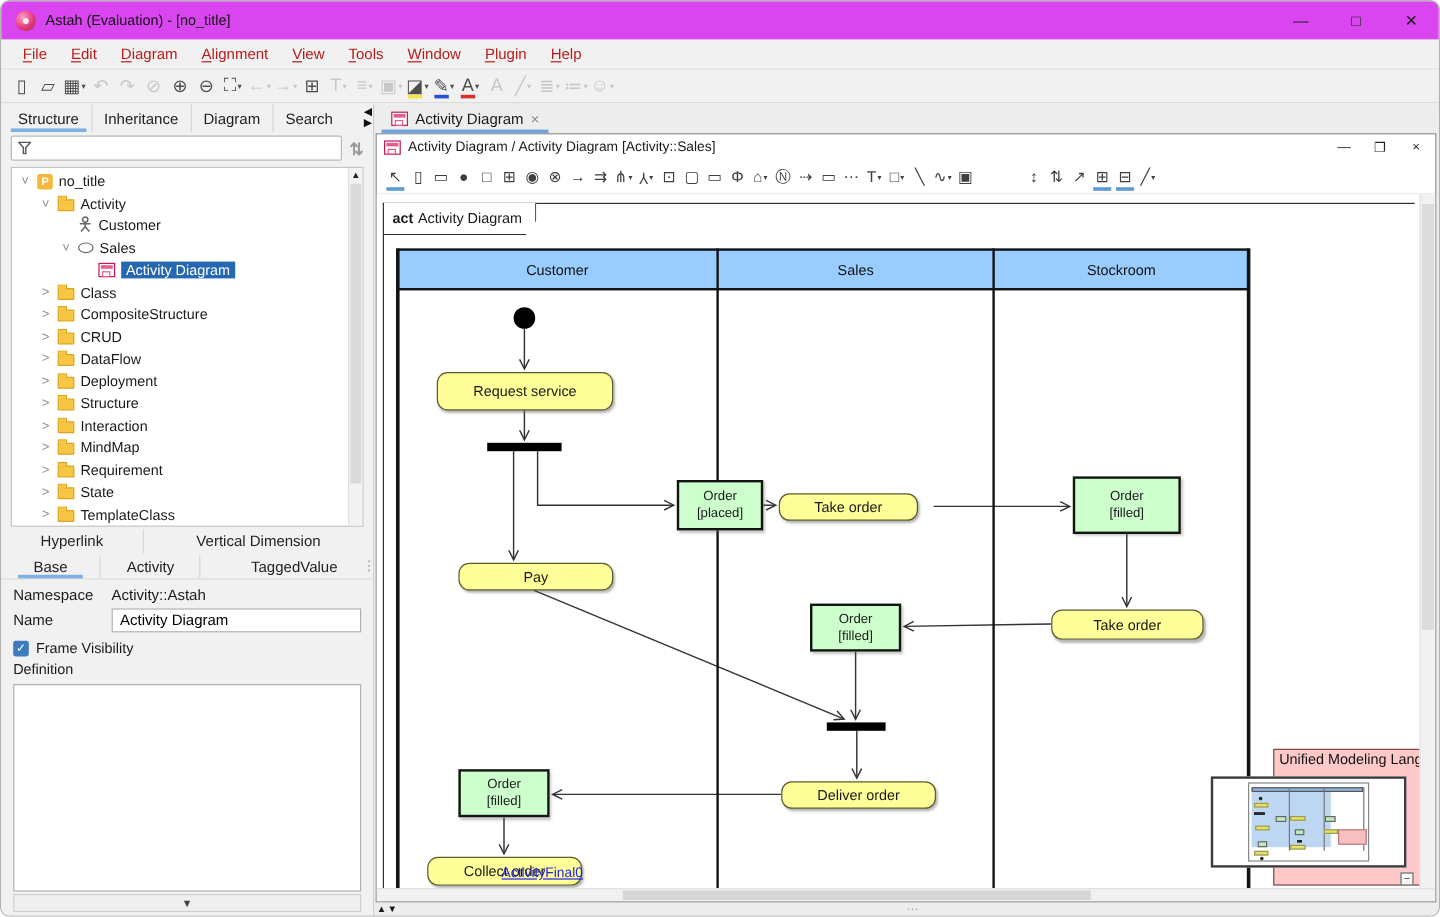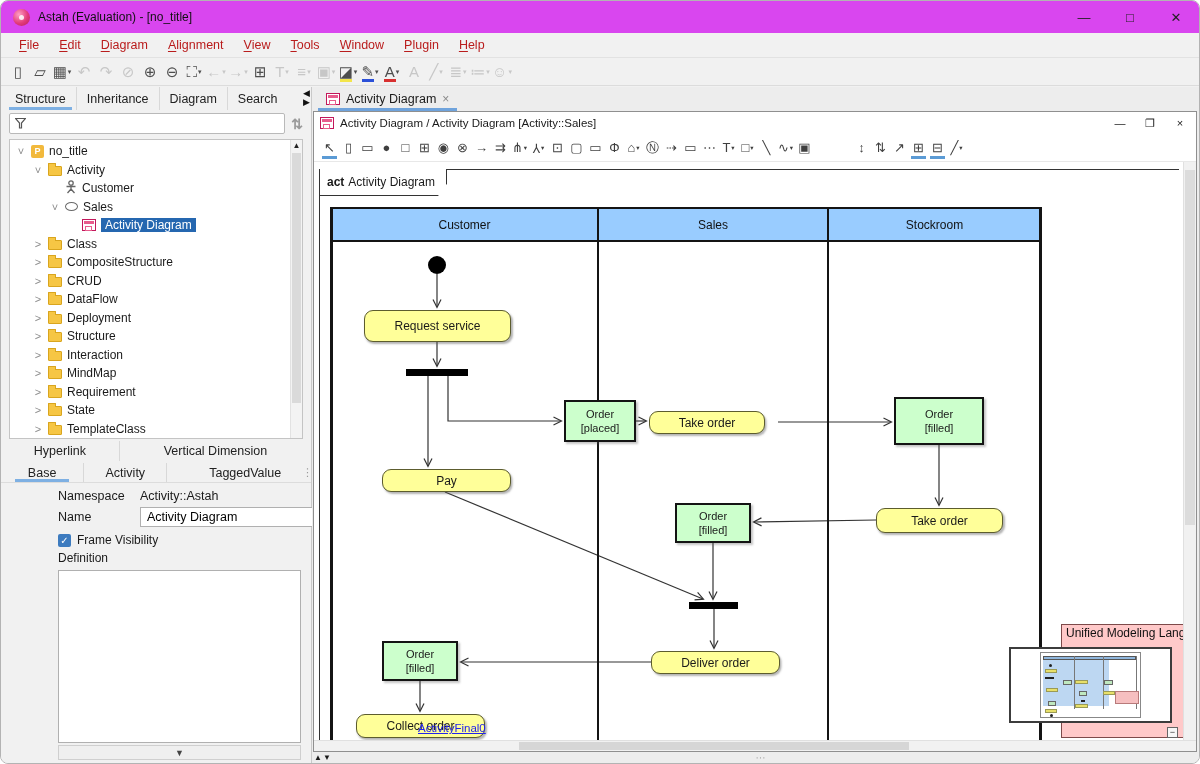--- a/index.html
+++ b/index.html
@@ -57,21 +57,21 @@
   .ico-ellipse{width:13px;height:9px;border:1.5px solid #6a6a6a;border-radius:50%;flex:0 0 auto;background:#fff;}
   .ico-activity{width:14px;height:12px;border:1px solid #c2185b;background:#fff;position:relative;flex:0 0 auto;}
   .ico-activity::before{content:"";position:absolute;left:1px;top:1px;right:1px;height:3px;background:#e75c8d;}
   .ico-activity::after{content:"";position:absolute;left:2px;top:6px;width:5px;height:3px;border:1px solid #e75c8d;}
 
   
   .prop-tabs{display:flex;height:20px;align-items:stretch;margin-top:2px;}
   .prop-tab{display:flex;align-items:center;justify-content:center;font-size:12.5px;color:#222;position:relative;}
   .prop-tab + .prop-tab{border-left:1px solid #d8d8d8;}
   .prop-tab.selected::after{content:"";position:absolute;left:14px;right:14px;bottom:0;height:3px;background:#7eb0e3;}
-  .prop-body{padding:3px 10px 0 10px;display:flex;flex-direction:column;flex:1;margin-left:47px;}
+  .prop-body{padding:3px 10px 0 10px;display:flex;flex-direction:column;flex:1;}
   .prop-row{display:flex;align-items:center;height:20px;margin-bottom:1px;}
   .prop-label{width:82px;flex:0 0 82px;font-size:12.5px;}
   .prop-value{font-size:12.5px;}
   .name-input{flex:1;height:20px;border:1px solid #b0b0b0;background:#fff;font-size:12.5px;padding:1px 6px;font-family:"Liberation Sans",sans-serif;outline:none;}
   .chk-row{display:flex;align-items:center;gap:6px;height:20px;margin:2px 0 1px 0;}
   .checkbox{width:13px;height:13px;background:#3d7bbf;border-radius:2px;color:#fff;font-size:10px;display:flex;align-items:center;justify-content:center;}
   .definition-area{flex:1;border:1px solid #b0b0b0;background:#fff;resize:none;margin-top:2px;font-family:"Liberation Sans",sans-serif;outline:none;}
   .collapse-bar{height:15px;margin:2px 0 3px 0;background:#efefef;border:1px solid #cfcfcf;display:flex;align-items:center;justify-content:center;font-size:9px;color:#444;}
 
   

